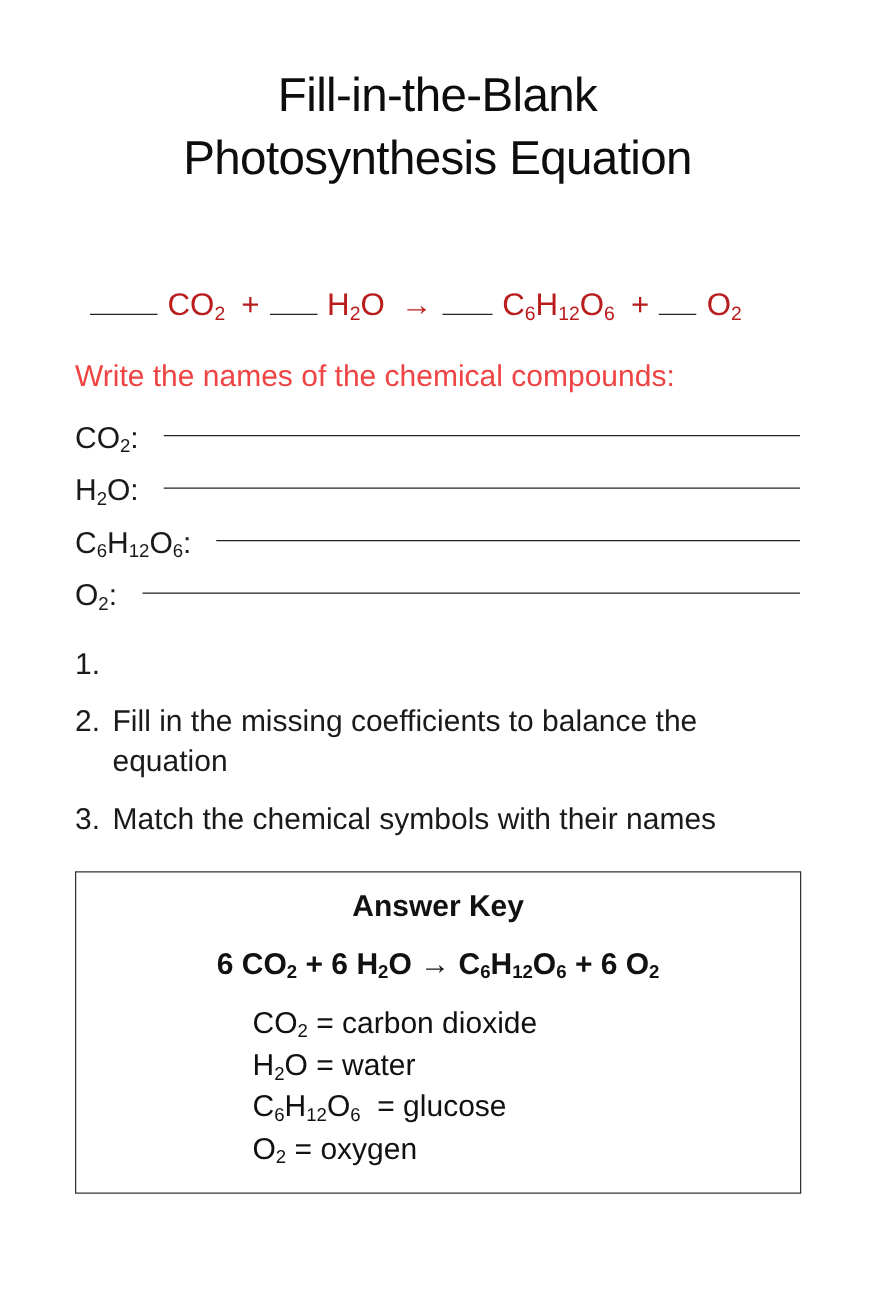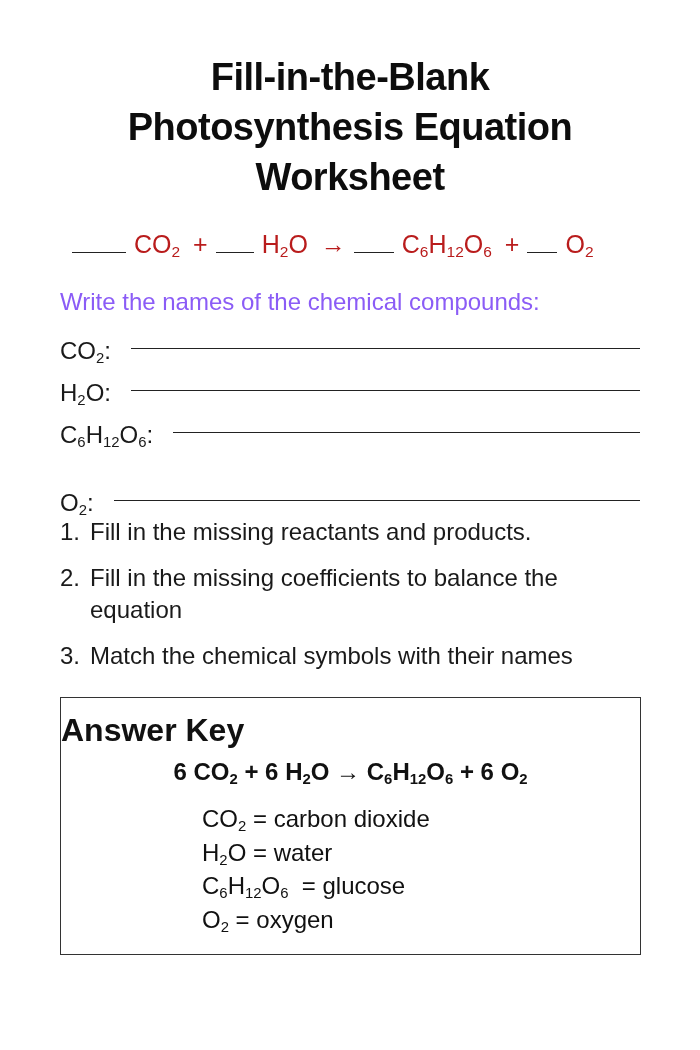--- a/index.html
+++ b/index.html
@@ -7,21 +7,21 @@
     body {
       position: relative;
       font-family: "Liberation Sans", "DejaVu Sans", sans-serif;
       color: #111111;
       overflow: hidden;
     }
     .title {
       position: absolute;
       left: 0; top: 52px; width: 700px;
       text-align: center;
-      font-weight: bold;
+      font-weight: normal;
       font-size: 38px;
       line-height: 50px;
       letter-spacing: -0.5px;
       color: #0d0d0d;
     }
     .title span { display: block; }
 
     .equation {
       position: absolute;
       left: 72px; top: 224px; width: 560px;
@@ -41,21 +41,21 @@
     .blank.b2 { width: 38px; }
     .blank.b3 { width: 40px; }
     .blank.b4 { width: 30px; }
     sub { font-size: 0.62em; vertical-align: -0.25em; line-height: 0; }
     .op { margin: 0 8px 0 6px; }
 
     .prompt {
       position: absolute;
       left: 60px; top: 288px;
       font-size: 24px;
-      color: #8b5cf6;
+      color: #ef4444;
     }
     .naming-row {
       position: absolute;
       left: 60px;
       width: 580px;
       display: flex;
       align-items: center;
       font-size: 24px;
       height: 34px;
       color: #1a1a1a;
@@ -63,21 +63,21 @@
     .naming-row .label { white-space: nowrap; }
     .naming-row .line {
       flex: 1;
       border-bottom: 1.5px solid #222;
       margin-left: 20px;
       margin-bottom: 6px;
     }
     .r1 { top: 334px; }
     .r2 { top: 376px; }
     .r3 { top: 418px; }
-    .r4 { top: 460px; margin-top: 26px; }
+    .r4 { top: 460px; }
 
     .instructions {
       position: absolute;
       left: 60px; top: 516px; width: 580px;
       font-size: 24px;
       line-height: 32px;
       color: #1a1a1a;
       list-style: none;
     }
     .instructions li { display: flex; margin-bottom: 14px; }
@@ -86,23 +86,23 @@
 
     .answer-box {
       position: absolute;
       left: 60px; top: 697px;
       width: 581px; height: 258px;
       border: 1.5px solid #333;
     }
     .ak-title {
       position: absolute;
       left: 0; top: 14px; width: 100%;
-      text-align: left;
+      text-align: center;
       font-weight: bold;
-      font-size: 32px;
+      font-size: 24px;
     }
     .ak-eq {
       position: absolute;
       left: 0; top: 60px; width: 100%;
       text-align: center;
       font-size: 24px;
       white-space: nowrap;
       font-weight: bold;
     }
     .ak-list {
@@ -112,21 +112,20 @@
       line-height: 33.5px;
       list-style: none;
     }
   </style>
 </head>
 <body>
 
 <div class="title">
   <span>Fill-in-the-Blank</span>
   <span>Photosynthesis Equation</span>
-  <span>Worksheet</span>
 </div>
 
 <div class="equation">
   <span class="blank b1"></span><span><span>CO</span><sub>2</sub></span>
   <span class="op">+</span><span class="blank b2"></span><span><span>H</span><sub>2</sub><span>O</span></span>
   <span class="op">→</span><span class="blank b3"></span><span><span>C</span><sub>6</sub><span>H</span><sub>12</sub><span>O</span><sub>6</sub></span>
   <span class="op">+</span><span class="blank b4"></span><span><span>O</span><sub>2</sub></span>
 </div>
 
 <div class="prompt">Write the names of the chemical compounds:</div>
@@ -144,21 +143,20 @@
   <span class="line"></span>
 </div>
 <div class="naming-row r4">
   <span class="label"><span>O</span><sub>2</sub><span>:</span></span>
   <span class="line"></span>
 </div>
 
 <ol class="instructions">
   <li>
     <span class="num">1.</span>
-    <span>Fill in the missing reactants and products.</span>
   </li>
   <li>
     <span class="num">2.</span>
     <span>Fill in the missing coefficients to balance the equation</span>
   </li>
   <li>
     <span class="num">3.</span>
     <span>Match the chemical symbols with their names</span>
   </li>
 </ol>

